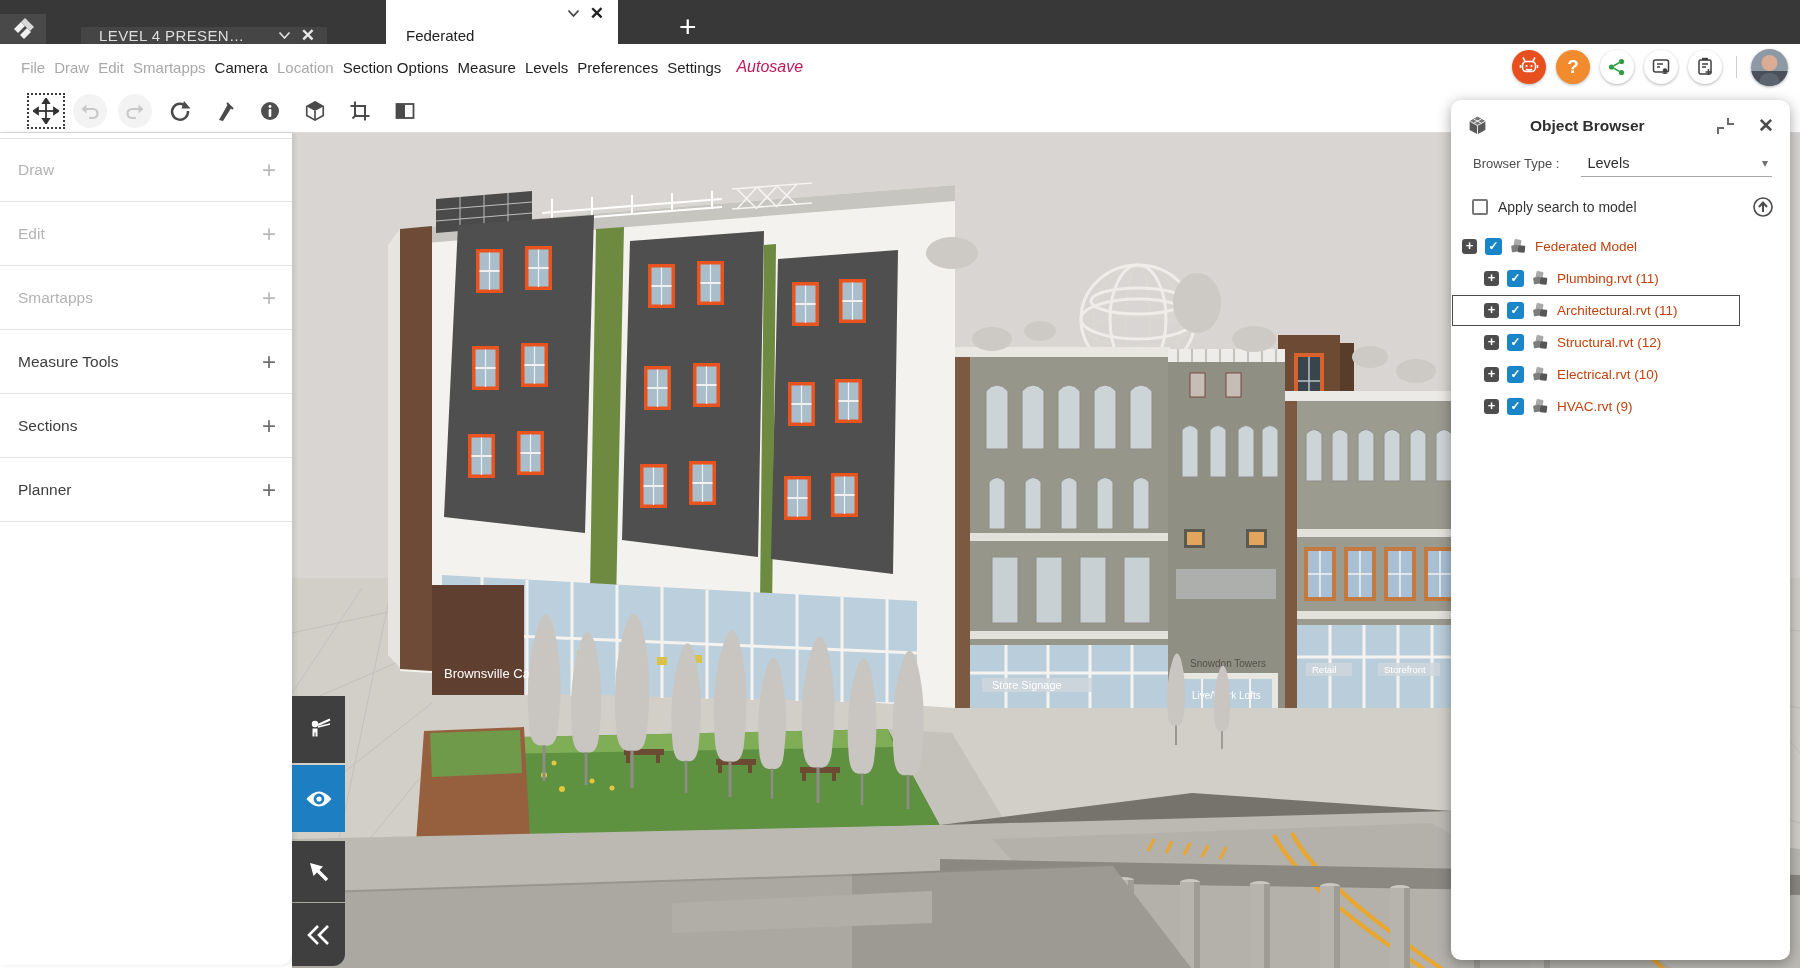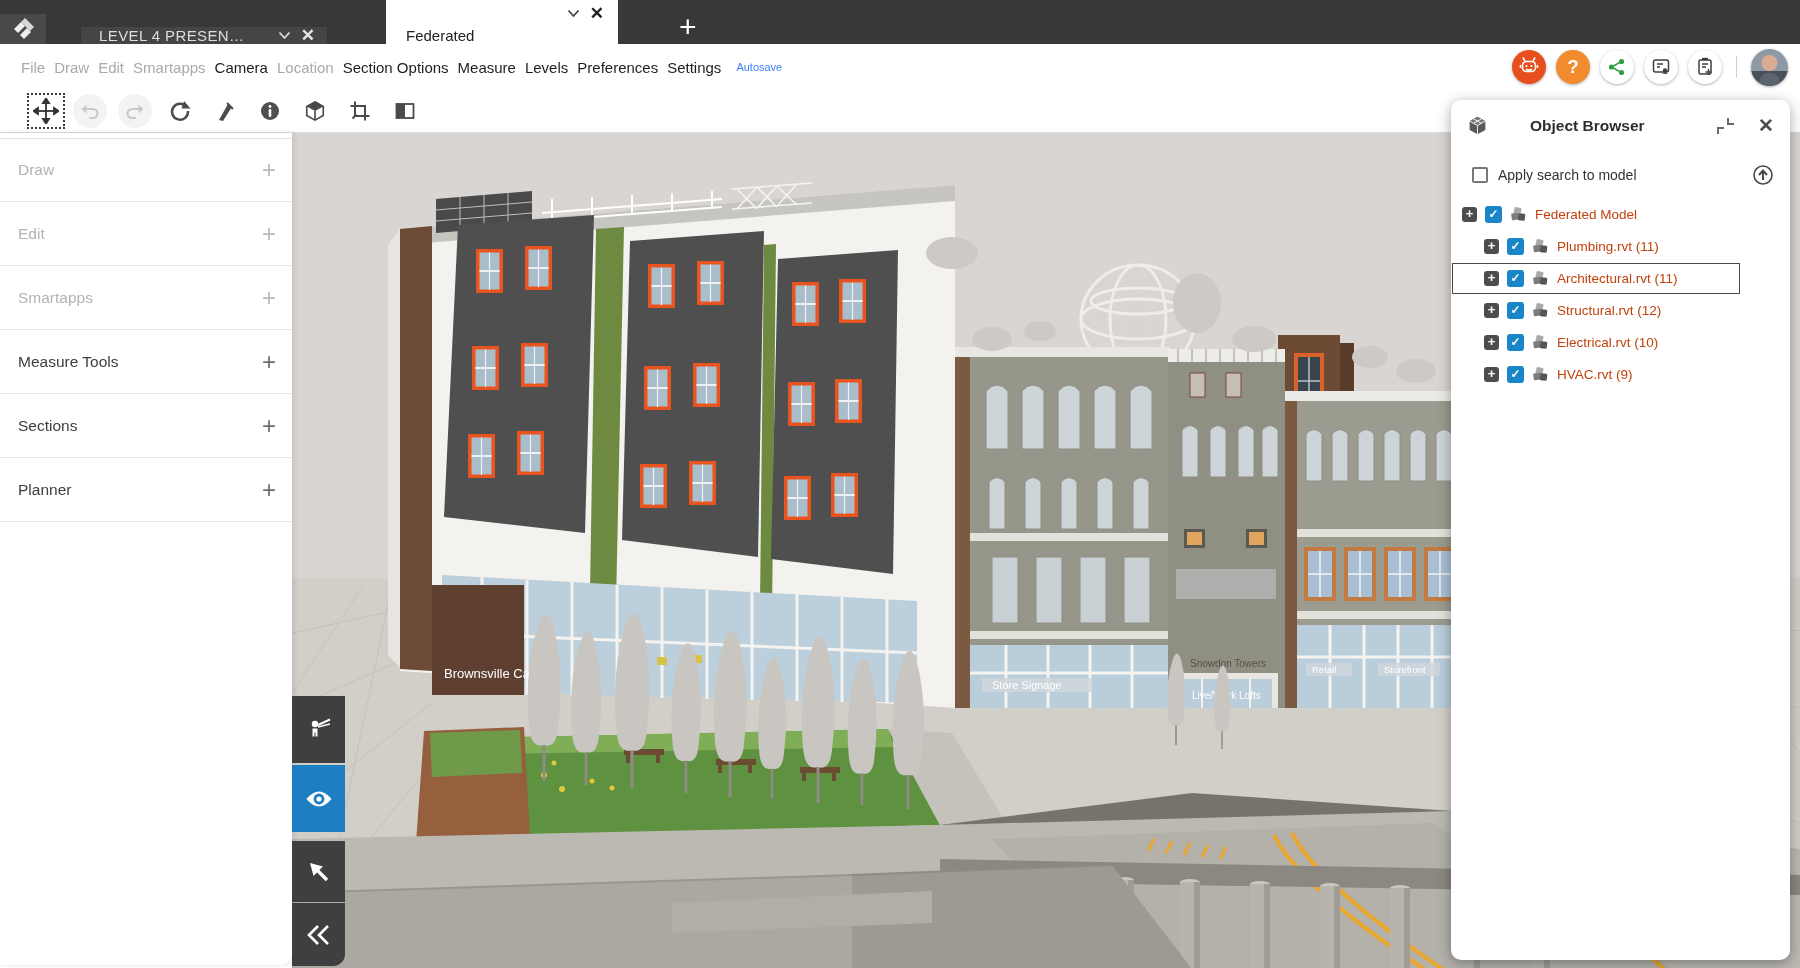--- a/index.html
+++ b/index.html
@@ -18,21 +18,21 @@
     display:flex; align-items:center; padding:0 14px 0 20px; gap:10px; flex:none; }
   .tab-white .tab-label { flex:1; font-size:15px;margin-top:44px; }
   .tab-x { font-size:17px; font-weight:bold; line-height:1; cursor:default; }
   .tab-dark .tab-x { color:#e8e8e8; }
   .tab-white .tab-x { color:#222; }
   .plus-tab { color:#fff; font-size:30px; font-weight:300; display:flex; align-items:center; margin-left:26px; }
   
   .menubar { height:46px; background:#fff; display:flex; align-items:center; padding-left:21px; gap:9px; position:relative; }
   .menu-item { font-size:15px; color:#1e1e1e; white-space:nowrap; }
   .menu-item.dim { color:#a9a9a9; }
-  .autosave { font-size:11px; color:#3b82f6; margin-left:6px; }
+  .autosave { font-size:16px; color:#be185d; margin-left:6px;font-style:italic; }
   .menu-icons { position:absolute; right:12px; top:0; height:100%; display:flex; align-items:center; gap:10px; }
   .icircle { width:34px; height:34px; border-radius:50%; background:#fff; display:flex; align-items:center; justify-content:center;
     box-shadow:0 1px 3px rgba(0,0,0,.3); flex:none; }
   .icircle.red { background:#e84f1f; }
   .icircle.orange { background:#f28a2e; color:#fff; font-size:19px; font-weight:bold; }
   .vdivider { width:1px; height:22px; background:#cfcfcf; margin:0 4px; }
   .avatar { width:37px; height:37px; border-radius:50%; overflow:hidden; box-shadow:0 1px 3px rgba(0,0,0,.35); flex:none; }
   
   .toolbar { height:42px; background:#fff; display:flex; align-items:center; padding-left:27px; }
   .tool { width:40px; height:38px; display:flex; align-items:center; justify-content:center; margin-right:5px; flex:none; }
@@ -696,20 +696,27 @@
       </span>
       <span class="op-title">Object Browser</span>
       <span style="margin-right:12px;">
         <svg width="20" height="18" viewBox="0 0 20 18" fill="none" stroke="#6a6a6a" stroke-width="2">
           <polyline points="12,1 12,7 18,7"></polyline>
             <polyline points="2,17 2,11 8,11"></polyline>
         </svg>
       </span>
       <span class="op-x">✕</span>
     </div>
+    <div class="op-typerow">
+      <span class="op-typelabel">Browser Type :</span>
+      <div class="op-select">
+        <span>Levels</span>
+        <span class="caret">▾</span>
+      </div>
+    </div>
     <div class="op-applyrow">
       <span class="op-checkbox"></span>
       <span class="op-applylabel">Apply search to model</span>
       <span>
         <svg width="22" height="22" viewBox="0 0 22 22" fill="none" stroke="#4a4a4a" stroke-width="1.6">
           <circle cx="11" cy="11" r="9"></circle>
           <line x1="11" y1="16" x2="11" y2="8" stroke-width="2"></line>
           <polyline points="7,11 11,6.5 15,11" stroke-width="2"></polyline>
         </svg>
       </span>

